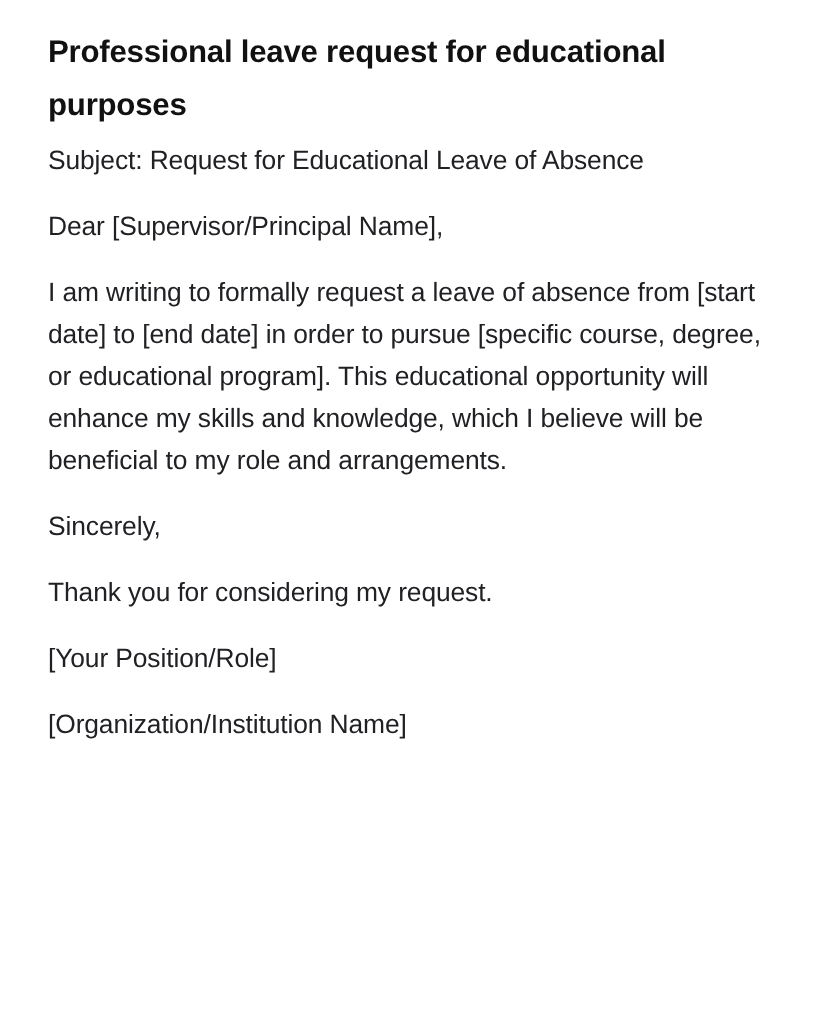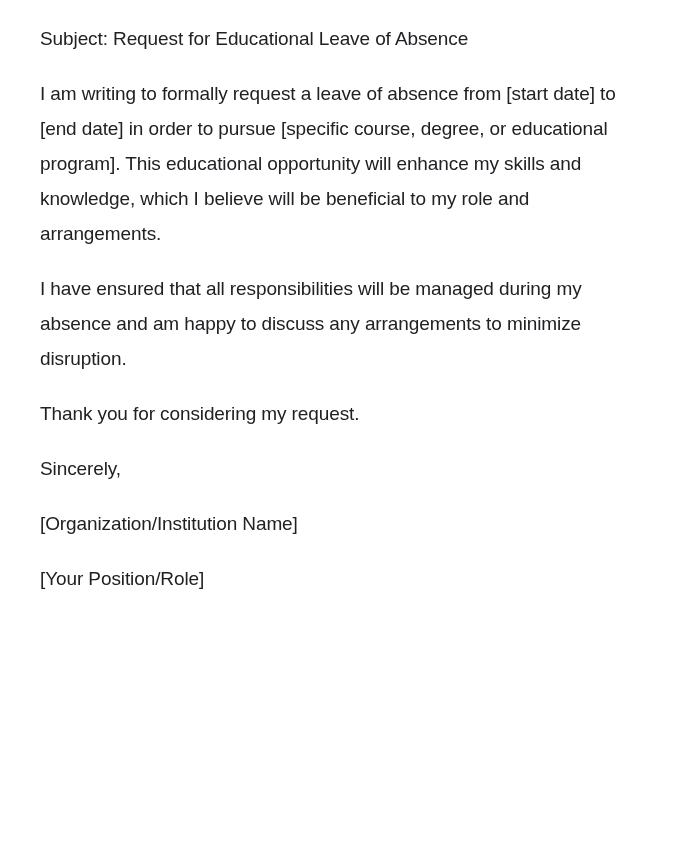--- a/index.html
+++ b/index.html
@@ -22,40 +22,41 @@
   .doc-title {
     margin: 0 0 7px 0;
     font-size: 26px;
     line-height: 44px;
     font-weight: 700;
     color: #111111;
     letter-spacing: -0.2px;
   }
   .doc p {
     margin: 0 0 20px 0;
-    font-size: 19px;
+    font-size: 22px;
     line-height: 35px;
     font-weight: 400;
     color: #202124;
     letter-spacing: -0.1px;
   }
 </style>
 </head>
 <body>
 
 <article class="doc">
+  <h1 class="doc-title">Professional leave request for educational purposes</h1>
 
   <p>Subject: Request for Educational Leave of Absence</p>
 
+  <p>Dear [Supervisor/Principal Name],</p>
 
   <p>I am writing to formally request a leave of absence from [start date] to [end date] in order to pursue [specific course, degree, or educational program]. This educational opportunity will enhance my skills and knowledge, which I believe will be beneficial to my role and arrangements.</p>
 
-  <p>I have ensured that all responsibilities will be managed during my absence and am happy to discuss any arrangements to minimize disruption.</p>
+
+  <p>Sincerely,</p>
 
   <p>Thank you for considering my request.</p>
 
-  <p>Sincerely,</p>
 
+  <p>[Your Position/Role]</p>
 
   <p>[Organization/Institution Name]</p>
-
-  <p>[Your Position/Role]</p>
 </article>
 
 </body></html>

